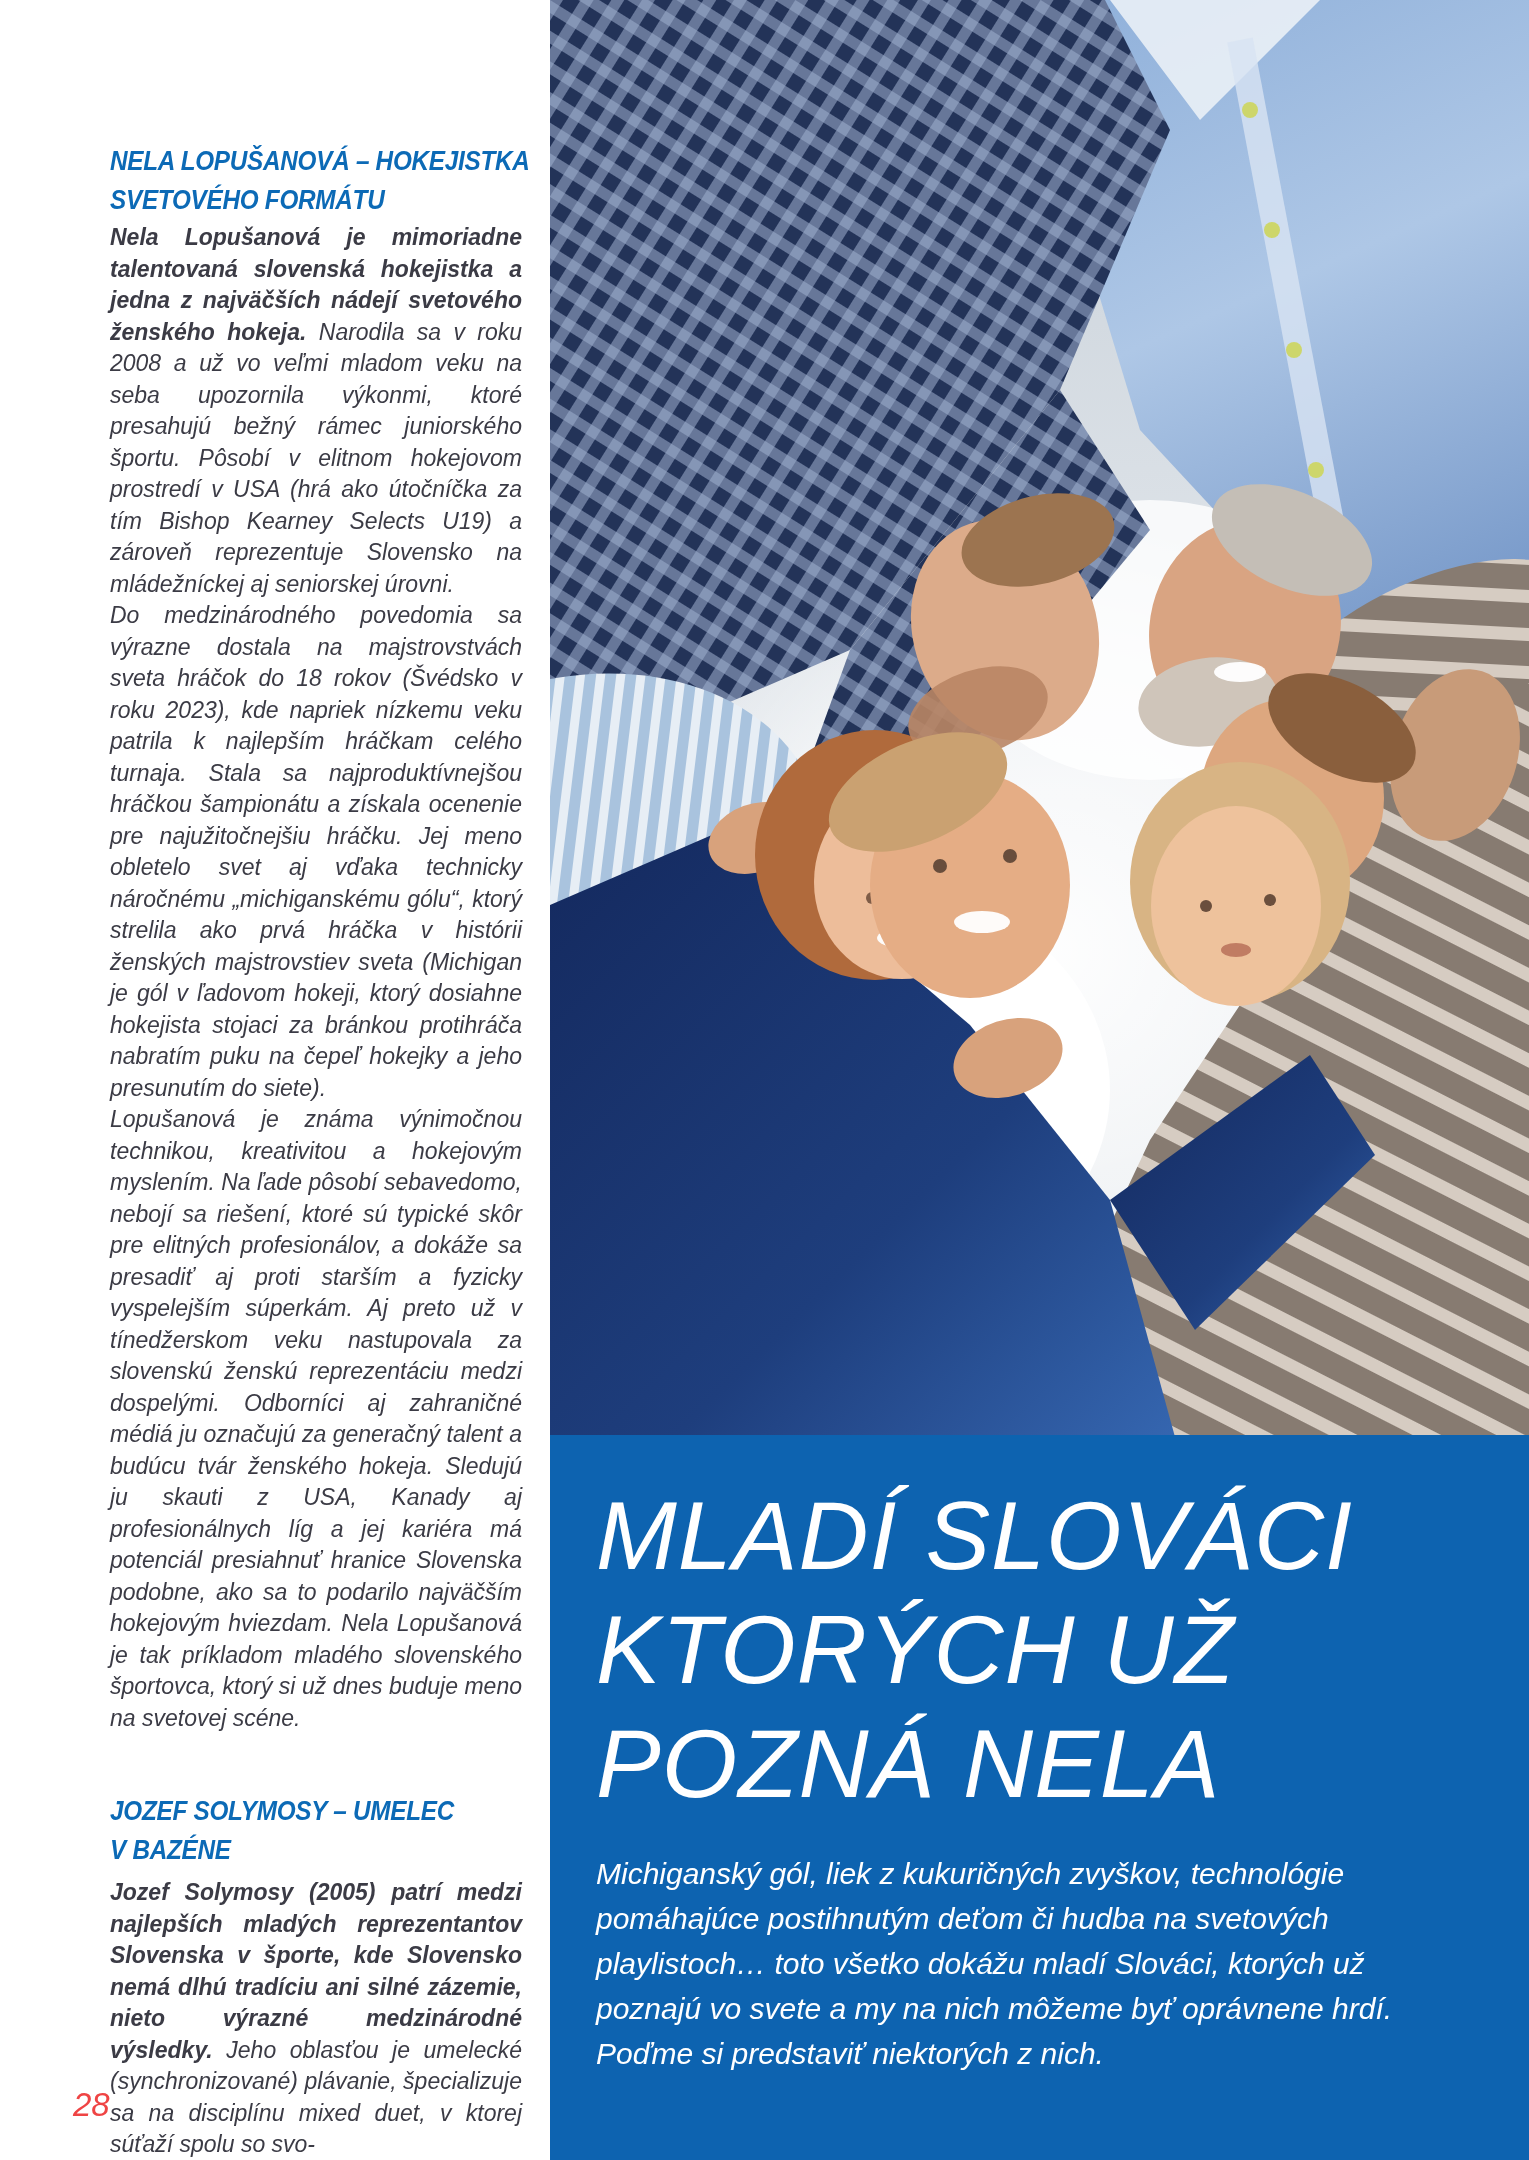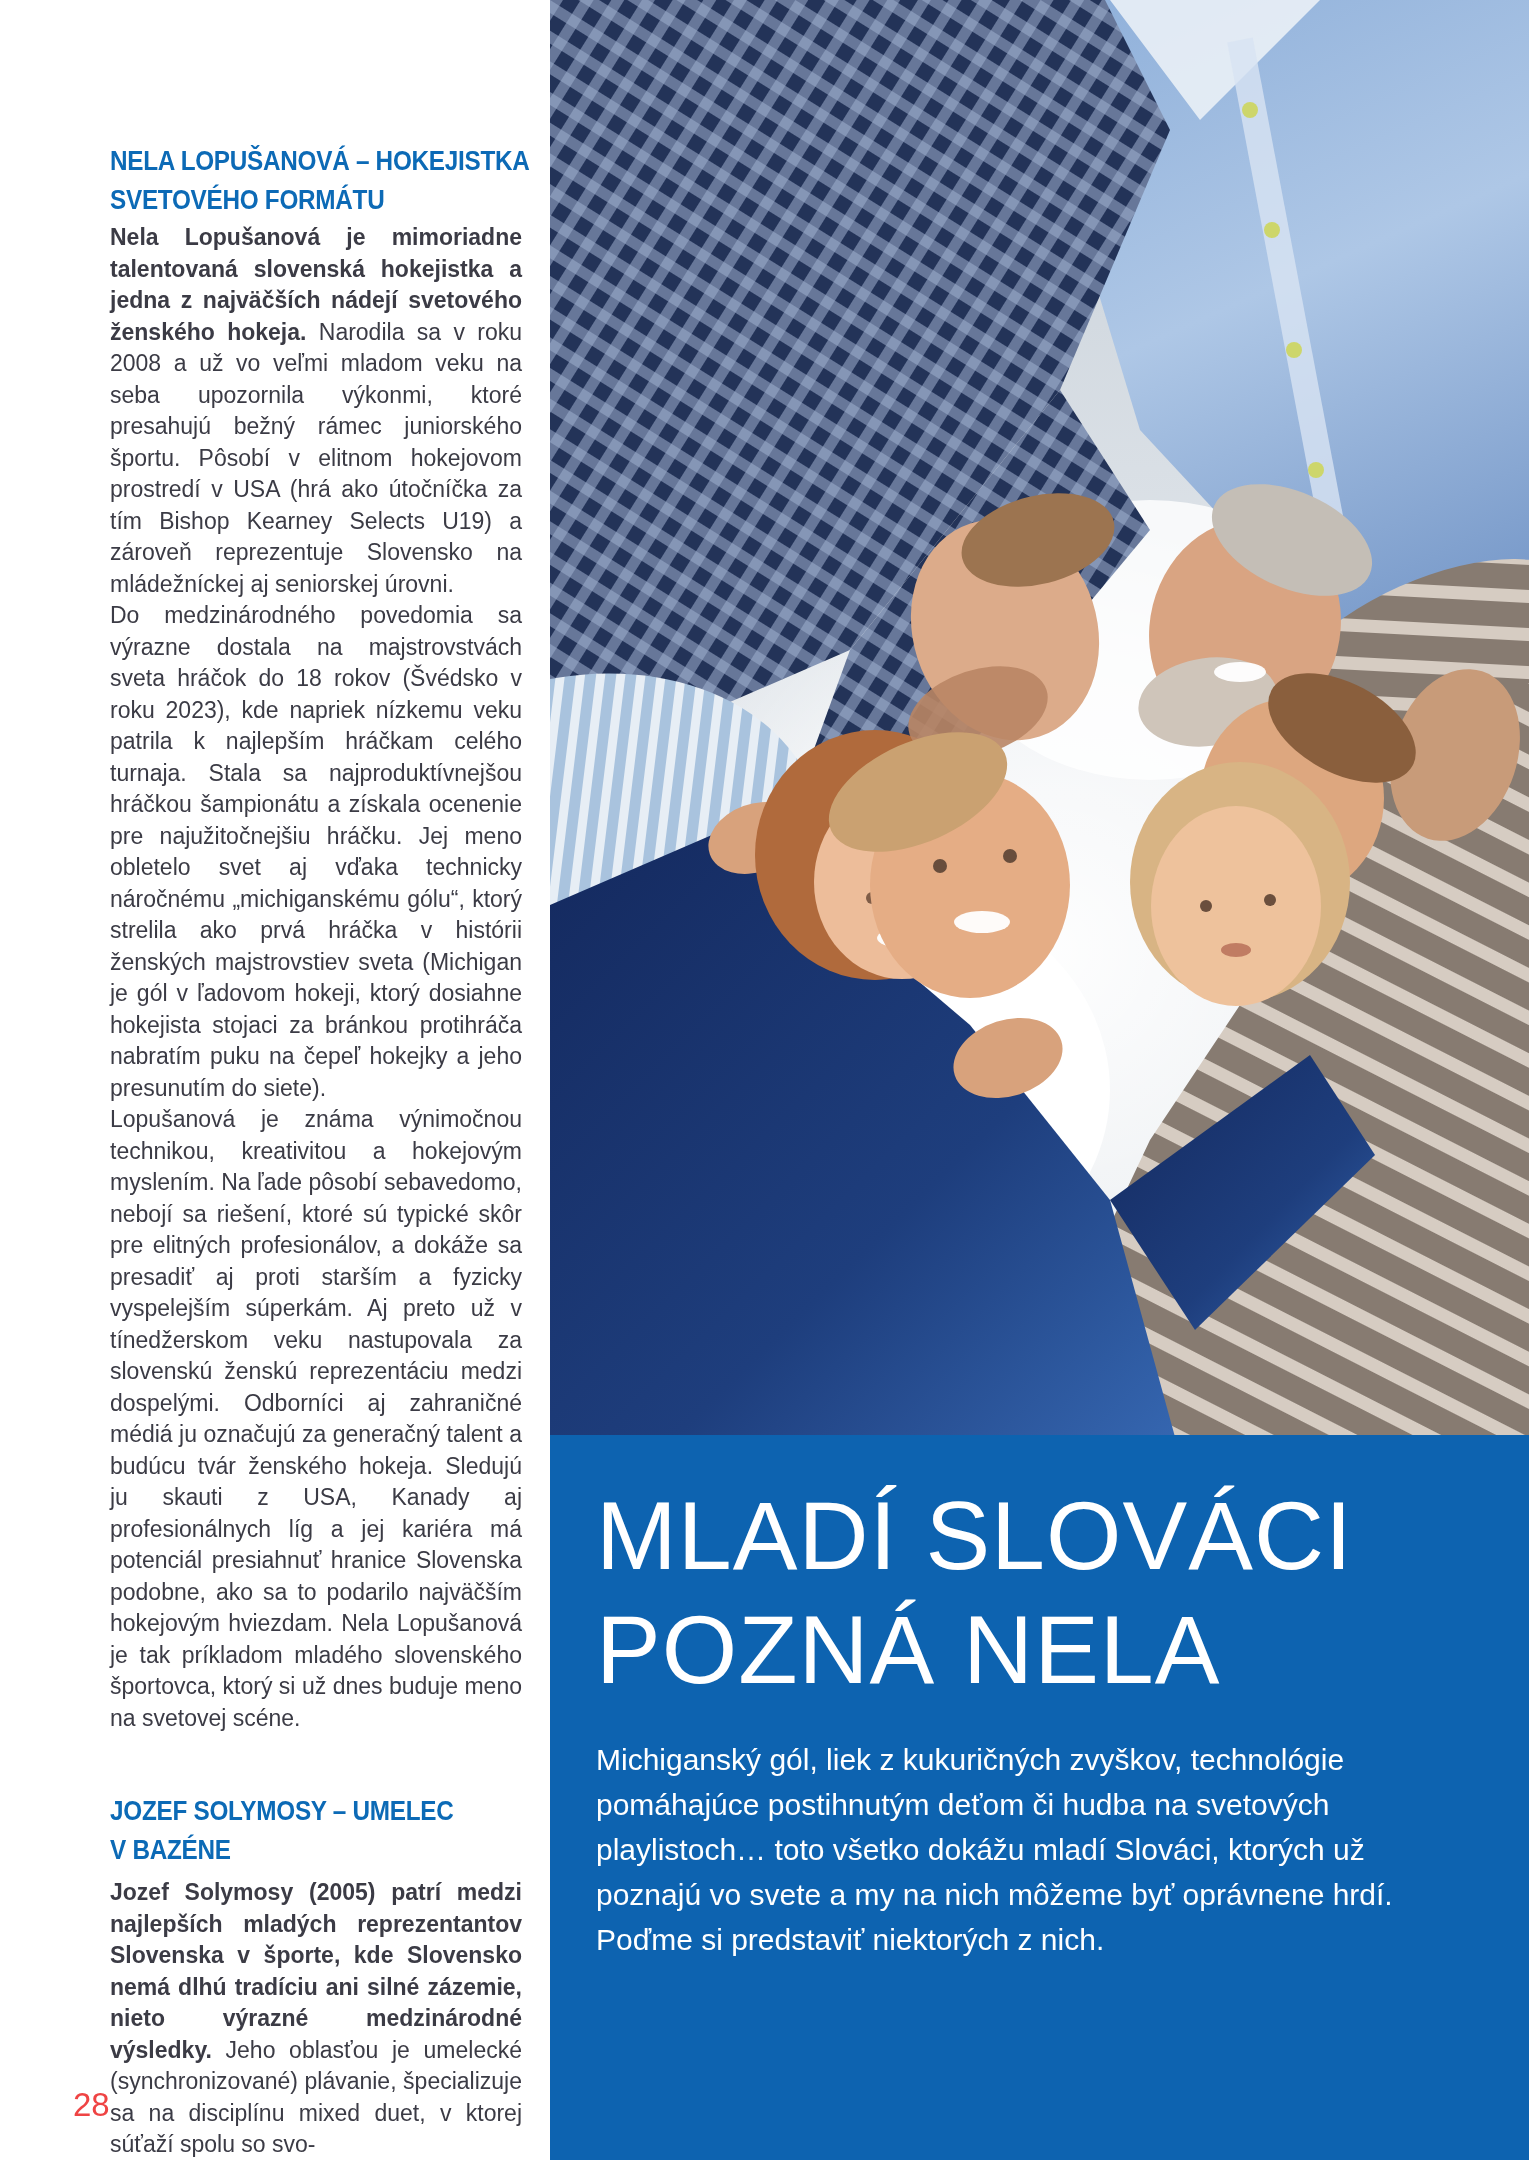--- a/index.html
+++ b/index.html
@@ -2,20 +2,21 @@
 <html lang="sk"><head>
 <meta charset="utf-8">
 <style>
   html,body{margin:0;padding:0;background:#ffffff;}
   .page{
     position:relative;
     width:1529px;height:2160px;
     background:#ffffff;
     overflow:hidden;
     font-family:"Liberation Sans",sans-serif;
+    font-style:italic;
   }
   
   .left-col{
     position:absolute;left:110px;top:142px;width:412px;
     color:#3b3b45;
   }
   .sec-heading{
     color:#0c6ab6;
     font-weight:bold;
     font-size:27px;
@@ -217,20 +218,21 @@
 
       <g>
         <ellipse cx="458" cy="1058" rx="56" ry="38" fill="#d8a27c" transform="rotate(-18 458 1058)"></ellipse>
       </g>
     </svg>
   </div>
 
   <div class="feature-box">
     <div class="feature-title">
       <span>MLADÍ SLOVÁCI</span>
+      <span>KTORÝCH UŽ</span>
       <span>POZNÁ NELA</span>
     </div>
     <p class="feature-intro">Michiganský gól, liek z kukuričných zvyškov, technológie pomáhajúce postihnutým deťom či hudba na svetových playlistoch… toto všetko dokážu mladí Slováci, ktorých už poznajú vo svete a my na nich môžeme byť oprávnene hrdí. Poďme si predstaviť niektorých z nich.</p>
   </div>
 
   <div class="page-num">28</div>
 
 </div>
 
 </body></html>

